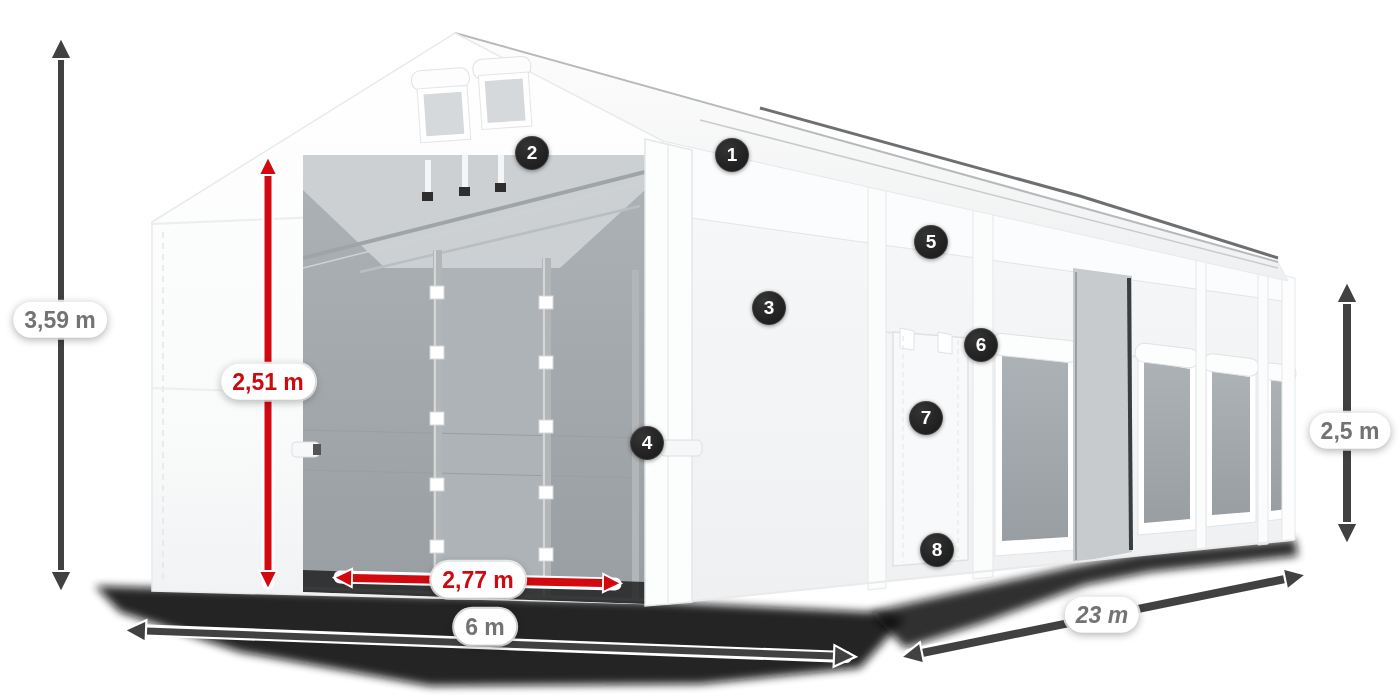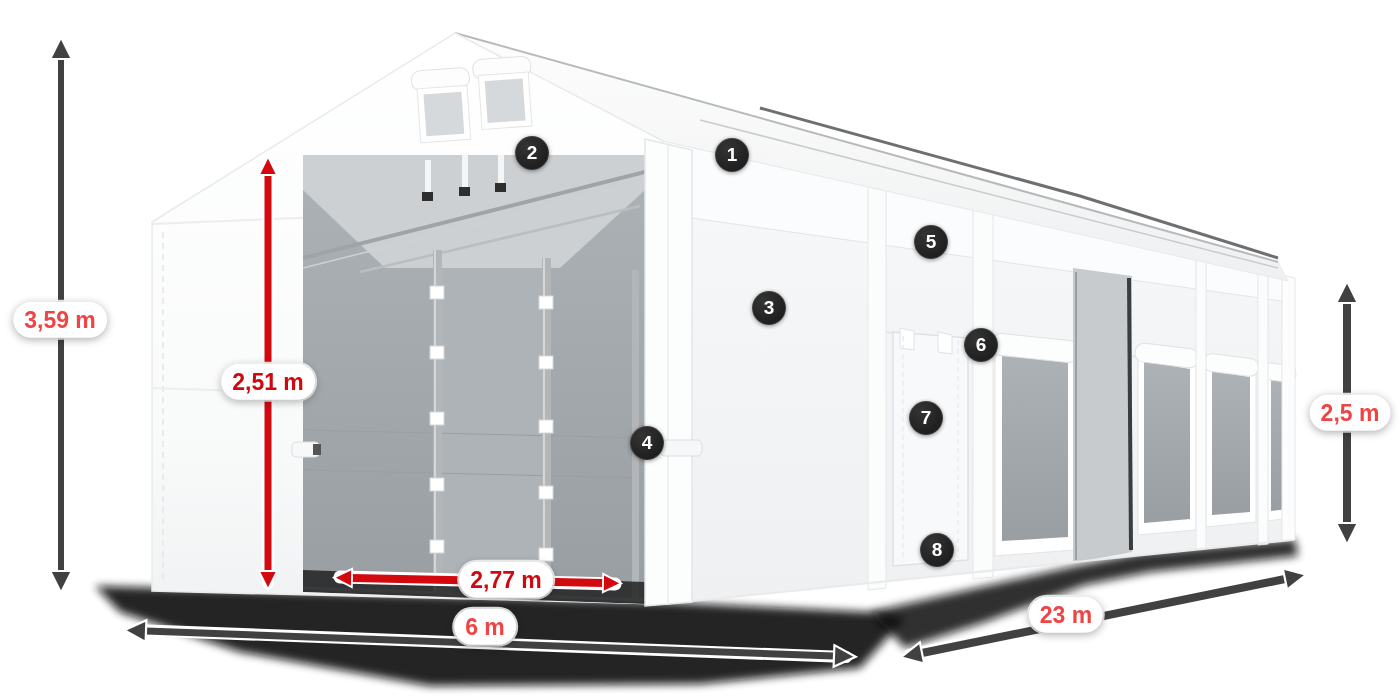--- a/index.html
+++ b/index.html
@@ -5,31 +5,31 @@
   html,body{margin:0;padding:0;background:#ffffff;}
   .stage{
     position:relative;width:1400px;height:700px;overflow:hidden;
     font-family:"Liberation Sans",sans-serif;background:#ffffff;
   }
   .stage svg{position:absolute;left:0;top:0;}
   
   .pill{
     position:absolute;transform:translate(-50%,-50%);
     background:#ffffff;border-radius:19px;padding:5px 11px;
-    font-weight:700;font-size:23px;line-height:1.15;color:#ef4444;
+    font-weight:700;font-size:23px;line-height:1.15;color:#737373;
     box-shadow:0 2px 8px rgba(0,0,0,.32), 0 0 0 2px rgba(255,255,255,.9);
     white-space:nowrap;z-index:6;
   }
   .pill.red{color:#ce0a10;}
   .pl-th{left:60px;top:320px;}
   .pl-dh{left:268px;top:382px;}
-  .pl-dw{left:478px;top:580px;margin-left:28px;}
+  .pl-dw{left:478px;top:580px;}
   .pl-w{left:485px;top:627px;}
-  .pl-len{left:1066px;top:615px;}
-  .pl-sh{left:1350px;top:413px;}
+  .pl-len{left:1102px;top:615px;font-style:italic;}
+  .pl-sh{left:1350px;top:431px;}
   
   .badge{
     position:absolute;width:34px;height:34px;border-radius:50%;
     background:radial-gradient(circle at 35% 30%, #343434 0%, #1f1f1f 70%);
     color:#ffffff;font-family:"Liberation Sans",sans-serif;font-weight:700;font-size:19px;
     display:flex;align-items:center;justify-content:center;
     border:none;padding:0;cursor:pointer;z-index:7;
     box-shadow:0 1px 4px rgba(0,0,0,.45), inset 0 0 0 1px rgba(255,255,255,.12);
   }
   .b1{left:715px;top:138px;} .b2{left:515px;top:136px;}

